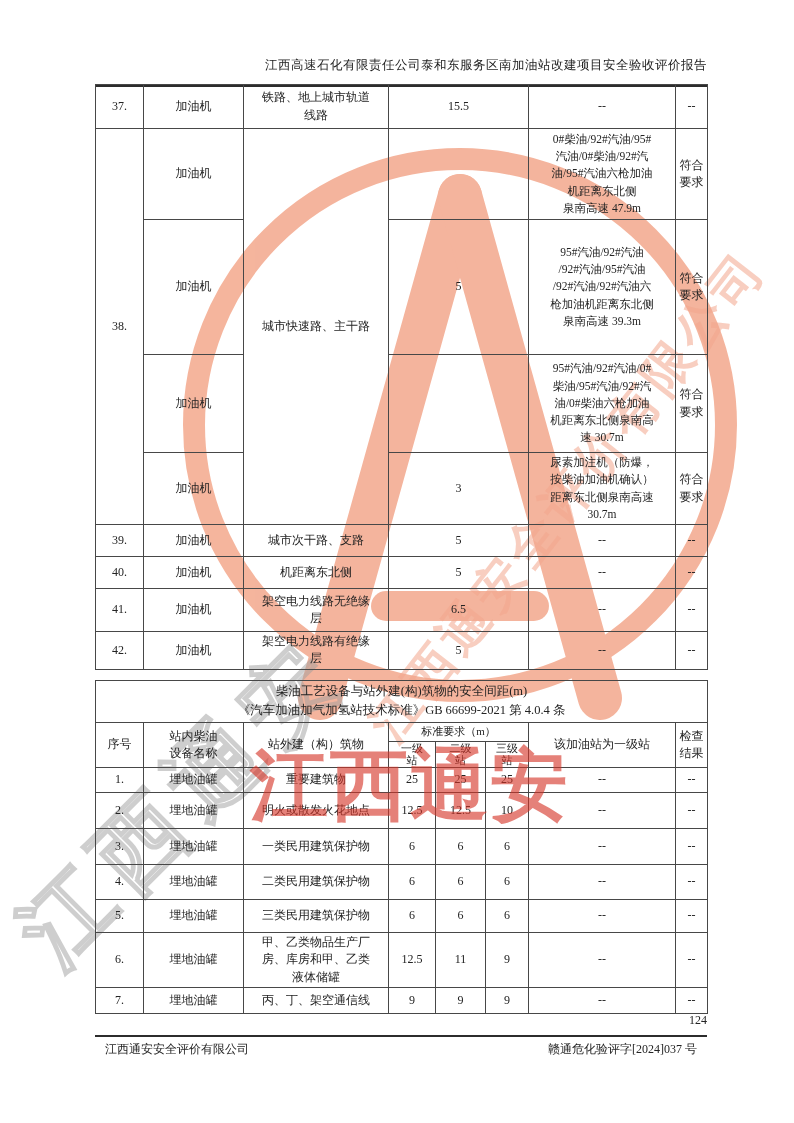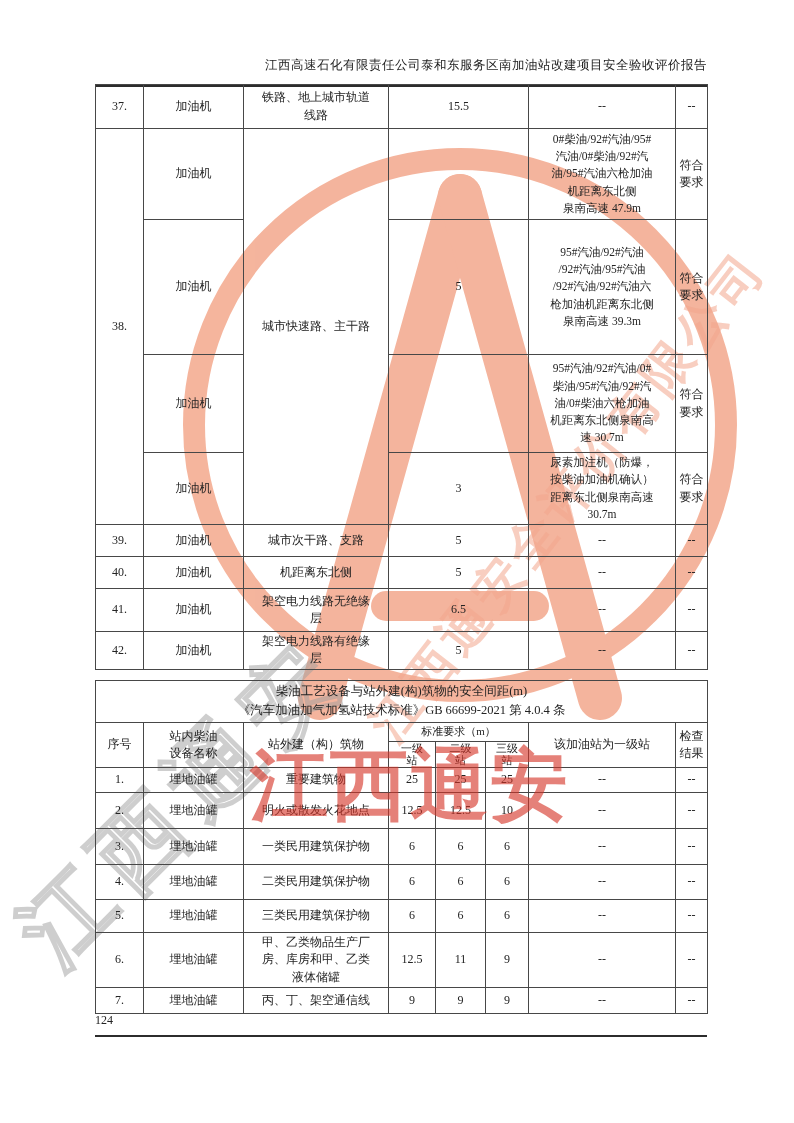--- a/index.html
+++ b/index.html
@@ -24,21 +24,21 @@
     color:rgba(122,216,232,0.78);font-family:"Liberation Sans",sans-serif;
   }
   #wm-stamp{
     position:absolute;z-index:2;left:250px;top:734px;font-size:78px;font-weight:bold;
     letter-spacing:2px;color:rgba(213,52,38,0.62);pointer-events:none;white-space:nowrap;
   }
   
   .abs{position:absolute;z-index:1;}
   #hdr-title{top:57px;left:95px;width:612px;text-align:right;font-size:12.5px;letter-spacing:0.5px;}
   #hdr-rule{top:85px;left:95px;width:612px;border-top:2px solid #2c2c2c;height:0;}
-  #page-no{top:1013px;left:95px;width:612px;text-align:left;font-size:12px;}
+  #page-no{top:1013px;left:95px;width:612px;text-align:right;font-size:12px;}
   #ftr-rule{top:1035px;left:95px;width:612px;border-top:2px solid #2c2c2c;height:0;}
   #ftr{top:1041px;left:95px;width:612px;display:flex;justify-content:space-between;
        font-size:12px;padding:0 10px;box-sizing:border-box;}
   
   table{border-collapse:collapse;table-layout:fixed;position:absolute;left:95px;z-index:1;background:transparent;}
   #t1{top:84px;width:612px;}
   #t2{top:680px;width:612px;}
   td,th{border:1px solid #474747;text-align:center;vertical-align:middle;
         font-size:12px;font-weight:normal;padding:1px 2px;color:#232323;overflow:hidden;line-height:1.45;}
   .pre{white-space:pre-line;}
@@ -279,14 +279,18 @@
       <td>9</td>
       <td>9</td>
       <td>--</td>
       <td>--</td>
     </tr>
   </tbody>
     </table>
 
   <div id="page-no" class="abs">124</div>
   <div id="ftr-rule" class="abs"></div>
+  <div id="ftr" class="abs">
+    <span>江西通安安全评价有限公司</span>
+    <span>赣通危化验评字[2024]037 号</span>
+  </div>
 
 </div>
 
 </body></html>

